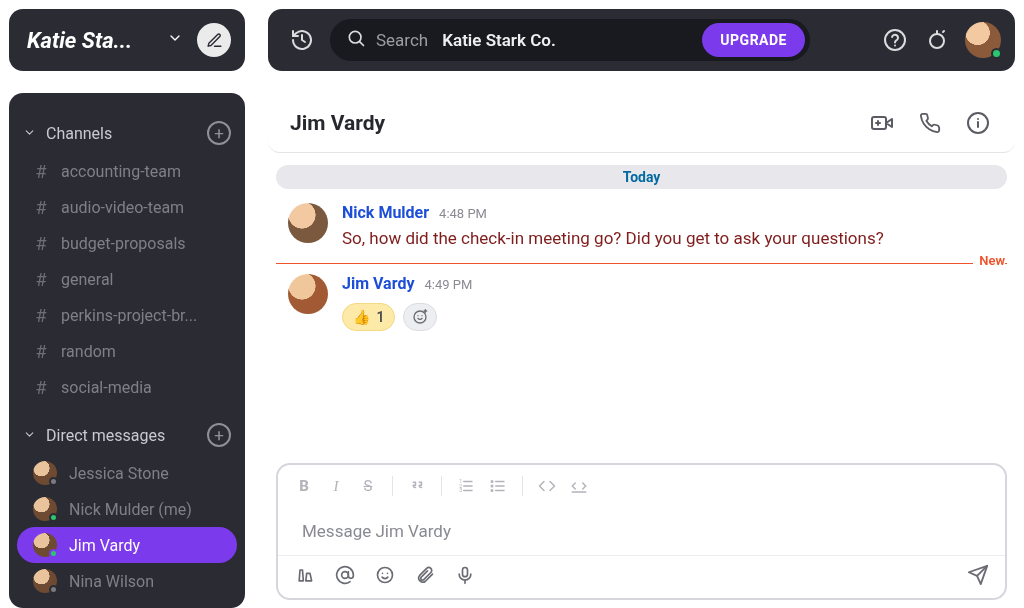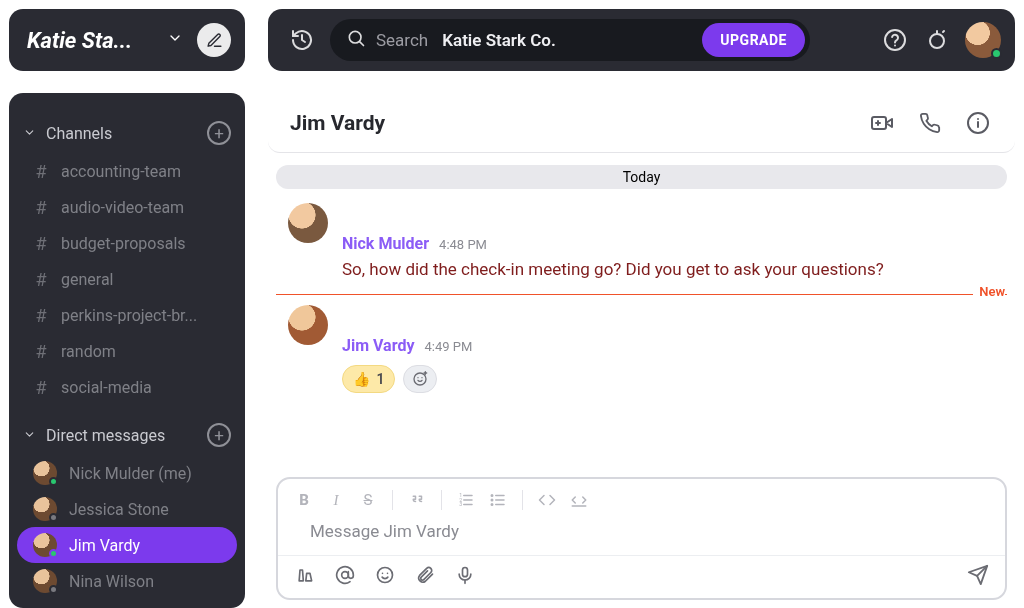--- a/index.html
+++ b/index.html
@@ -140,32 +140,32 @@
     display: flex; align-items: center;
     padding: 0 22px;
   }
   .chat-title { font-size: 21px; font-weight: 700; color: #27282e; flex: 1; }
   .ch-icon { width: 30px; height: 30px; display:flex; align-items:center; justify-content:center; color:#5a5b63; margin-left: 18px; }
 
   .chat-body { flex: 1; overflow: hidden; padding: 0 8px; position: relative; }
 
   .date-pill-row { display:flex; justify-content:center; margin: 12px 0 8px; }
   .date-pill {
-    background: #e8e8ec; color: #000000;
-    font-size: 14px; font-weight: 400;
+    background: #e8e8ec; color: #0369a1;
+    font-size: 14px; font-weight: 700;
     padding: 4px 0; border-radius: 14px;
     width: 100%; text-align: center;
   }
 
   .msg { display: flex; gap: 14px; padding: 6px 12px; }
   .msg-avatar { width: 40px; height: 40px; border-radius: 50%; flex: 0 0 auto;
     background: radial-gradient(circle at 35% 30%, #f2c9a0 0 35%, #7a593f 36% 100%); }
   .msg-main { flex: 1; }
   .msg-head { display: flex; align-items: baseline; gap: 10px; }
-  .msg-author { font-size: 16px; font-weight: 700; color: #8b5cf6; margin-top: 31px; }
+  .msg-author { font-size: 16px; font-weight: 700; color: #1d4ed8; }
   .msg-time { font-size: 13px; color: #8a8b92; }
   .msg-text { font-size: 17px; color: #7f1d1d; line-height: 1.55; margin-top: 3px; max-width: 660px; }
 
   .new-divider {
     position: relative; height: 0;
     border-top: 1px solid #f0522a;
     margin: 6px 0 4px;
   }
   .new-divider .lbl {
     position: absolute; right: 2px; top: -11px;
@@ -197,21 +197,22 @@
     padding: 8px 12px 4px;
     color: #b3b4bb;
   }
   .fmt-btn { width: 28px; height: 26px; display:flex; align-items:center; justify-content:center; font-size:15px; }
   .fmt-sep { width: 1px; height: 20px; background: #e3e3e8; margin: 0 6px; }
   .fmt-row b { font-weight: 800; }
   .fmt-row i { font-style: italic; font-family: Georgia, serif; }
   .fmt-row s { text-decoration: line-through; }
 
   .composer-input {
-    padding: 4px 32px 14px;
+    padding: 4px 24px 14px;
+    margin-top: 14px;
   }
   .composer-input .ph { color: #8a8b92; font-size: 17px; }
 
   .composer-bottom {
     display:flex; align-items:center; gap: 14px;
     padding: 6px 14px 10px;
     color: #6b6c73;
     border-top: 1px solid #eceef1;
   }
   .cb-spacer { flex: 1; }
@@ -331,29 +332,29 @@
             <polyline points="6 9 12 15 18 9"></polyline>
           </svg>
       </span>
       <span>Direct messages</span>
       <span class="spacer"></span>
       <span class="sb-plus">+</span>
     </div>
     <div id="dms-list">
         <div class="sb-item">
           <span class="dm-avatar">
+            <span class="presence offline"></span>
+          </span>
+          <span class="label">Jessica Stone</span>
+        </div>
+        <div class="sb-item">
+          <span class="dm-avatar">
             <span class="presence"></span>
           </span>
           <span class="label">Nick Mulder (me)</span>
-        </div>
-        <div class="sb-item">
-          <span class="dm-avatar">
-            <span class="presence offline"></span>
-          </span>
-          <span class="label">Jessica Stone</span>
         </div>
         <div class="sb-item active">
           <span class="dm-avatar">
             <span class="presence"></span>
           </span>
           <span class="label">Jim Vardy</span>
         </div>
         <div class="sb-item">
           <span class="dm-avatar">
             <span class="presence offline"></span>

